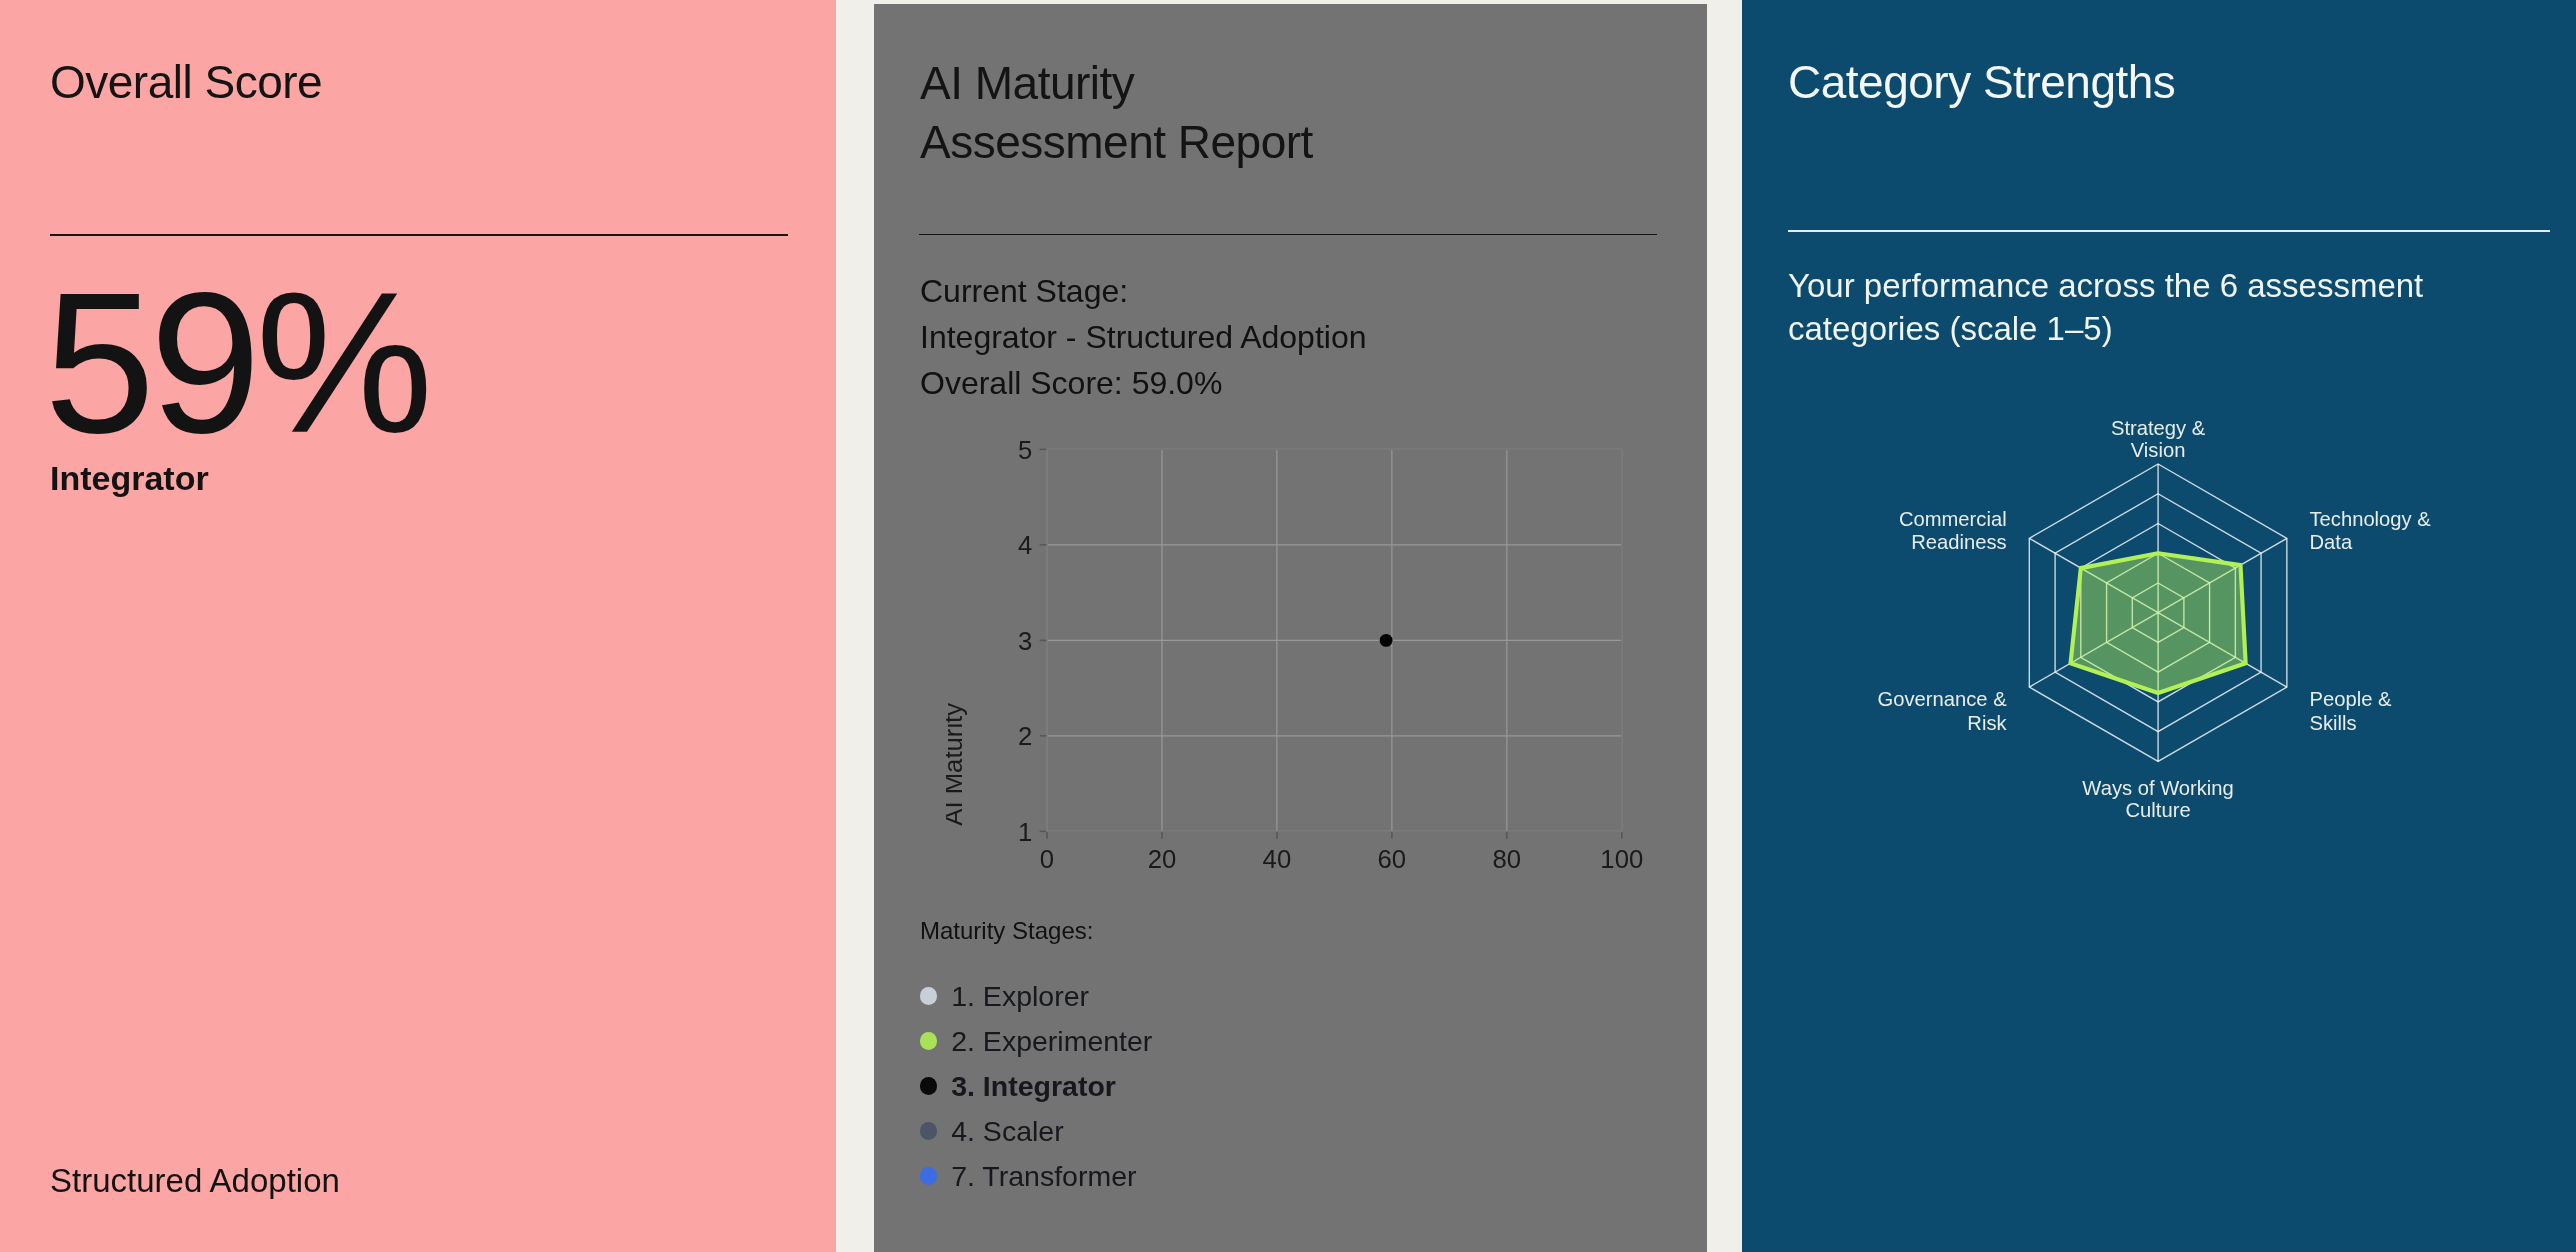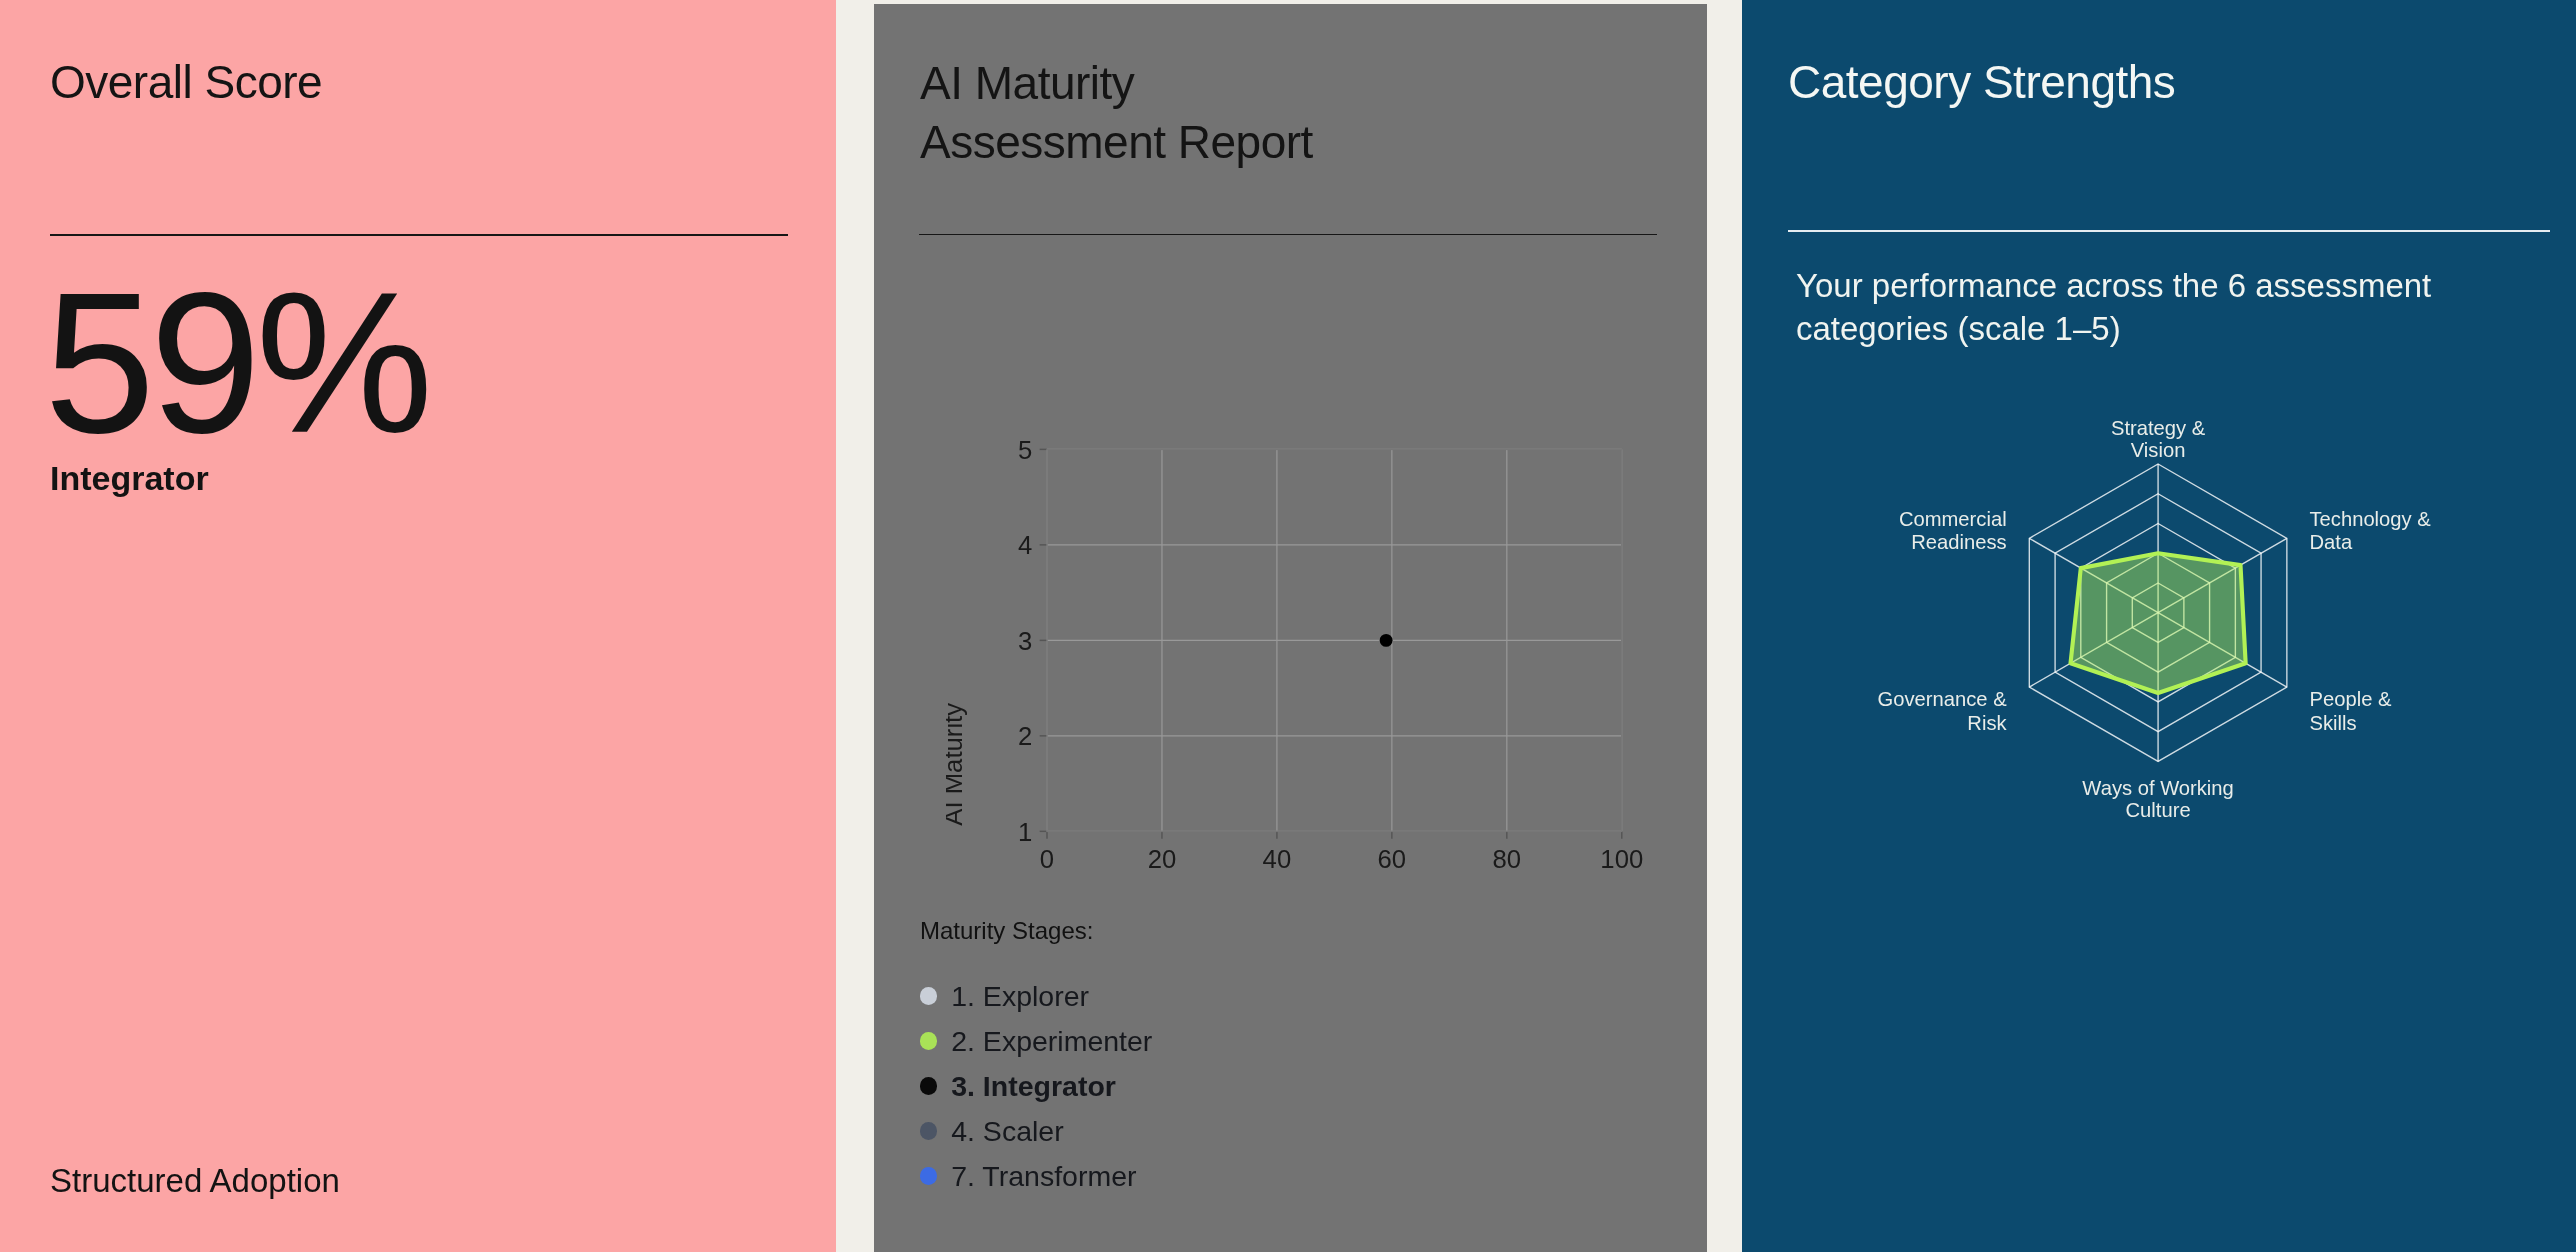--- a/index.html
+++ b/index.html
@@ -51,20 +51,25 @@
   <div class="abs substage" style="left:50px; bottom:52px;">Structured Adoption</div>
 </section>
 
 <section class="panel panel-mid">
   <div class="abs card-title" style="left:46px; top:50px;">
     <div>AI Maturity</div>
     <div>Assessment Report</div>
   </div>
   <div class="abs divider-dark" style="left:45px; top:230px; width:738px;"></div>
 
+  <div class="abs body-lines" style="left:46px; top:264px;">
+    <div>Current Stage:</div>
+    <div>Integrator - Structured Adoption</div>
+    <div>Overall Score: 59.0%</div>
+  </div>
 
   <svg id="scatter-svg" class="abs" style="left:72px; top:414px;" width="707" height="464" viewBox="0 0 770 505">
       <line x1="110" y1="34" x2="110" y2="450" stroke="#999999" stroke-width="1.3"></line>
       <line x1="110" y1="450" x2="110" y2="458" stroke="#555" stroke-width="1.6"></line>
       <text x="110" y="490" text-anchor="middle" font-size="28" fill="#1a1a1a">0</text>
       <line x1="235.2" y1="34" x2="235.2" y2="450" stroke="#999999" stroke-width="1.3"></line>
       <line x1="235.2" y1="450" x2="235.2" y2="458" stroke="#555" stroke-width="1.6"></line>
       <text x="235.2" y="490" text-anchor="middle" font-size="28" fill="#1a1a1a">20</text>
       <line x1="360.4" y1="34" x2="360.4" y2="450" stroke="#999999" stroke-width="1.3"></line>
       <line x1="360.4" y1="450" x2="360.4" y2="458" stroke="#555" stroke-width="1.6"></line>
@@ -119,21 +124,21 @@
       <div class="legend-row">
         <span class="legend-dot" style="background: rgb(60, 107, 228);"></span>
         <span class="legend-label">7. Transformer</span>
       </div>
     </div>
 </section>
 
 <section class="panel panel-right">
   <div class="abs card-title" style="left:46px; top:53px; color:#f4f7f4;">Category Strengths</div>
   <div class="abs divider-light" style="left:46px; top:230px; width:762px;"></div>
-  <div class="abs subtitle" style="left:46px; top:264px;margin-left:8px;">Your performance across the 6 assessment categories (scale 1–5)</div>
+  <div class="abs subtitle" style="left:46px; top:264px;">Your performance across the 6 assessment categories (scale 1–5)</div>
 
   <svg id="radar-svg" class="abs" style="left:0; top:386px;" width="834" height="514" viewBox="0 0 908 560">
       <polygon points="453.0,214.6 481.1,230.8 481.1,263.2 453.0,279.4 424.9,263.2 424.9,230.8" fill="none" stroke="rgba(255,255,255,0.8)" stroke-width="1.5"></polygon>
       <polygon points="453.0,182.2 509.1,214.6 509.1,279.4 453.0,311.8 396.9,279.4 396.9,214.6" fill="none" stroke="rgba(255,255,255,0.8)" stroke-width="1.5"></polygon>
       <polygon points="453.0,149.8 537.2,198.4 537.2,295.6 453.0,344.2 368.8,295.6 368.8,198.4" fill="none" stroke="rgba(255,255,255,0.8)" stroke-width="1.5"></polygon>
       <polygon points="453.0,117.4 565.2,182.2 565.2,311.8 453.0,376.6 340.8,311.8 340.8,182.2" fill="none" stroke="rgba(255,255,255,0.8)" stroke-width="1.5"></polygon>
       <polygon points="453.0,85.0 593.3,166.0 593.3,328.0 453.0,409.0 312.7,328.0 312.7,166.0" fill="none" stroke="rgba(255,255,255,0.8)" stroke-width="1.5"></polygon>
       <line x1="453" y1="247" x2="453" y2="85" stroke="rgba(255,255,255,0.8)" stroke-width="1.5"></line>
       <line x1="453" y1="247" x2="593.2961154130791" y2="166" stroke="rgba(255,255,255,0.8)" stroke-width="1.5"></line>
       <line x1="453" y1="247" x2="593.2961154130791" y2="328" stroke="rgba(255,255,255,0.8)" stroke-width="1.5"></line>

